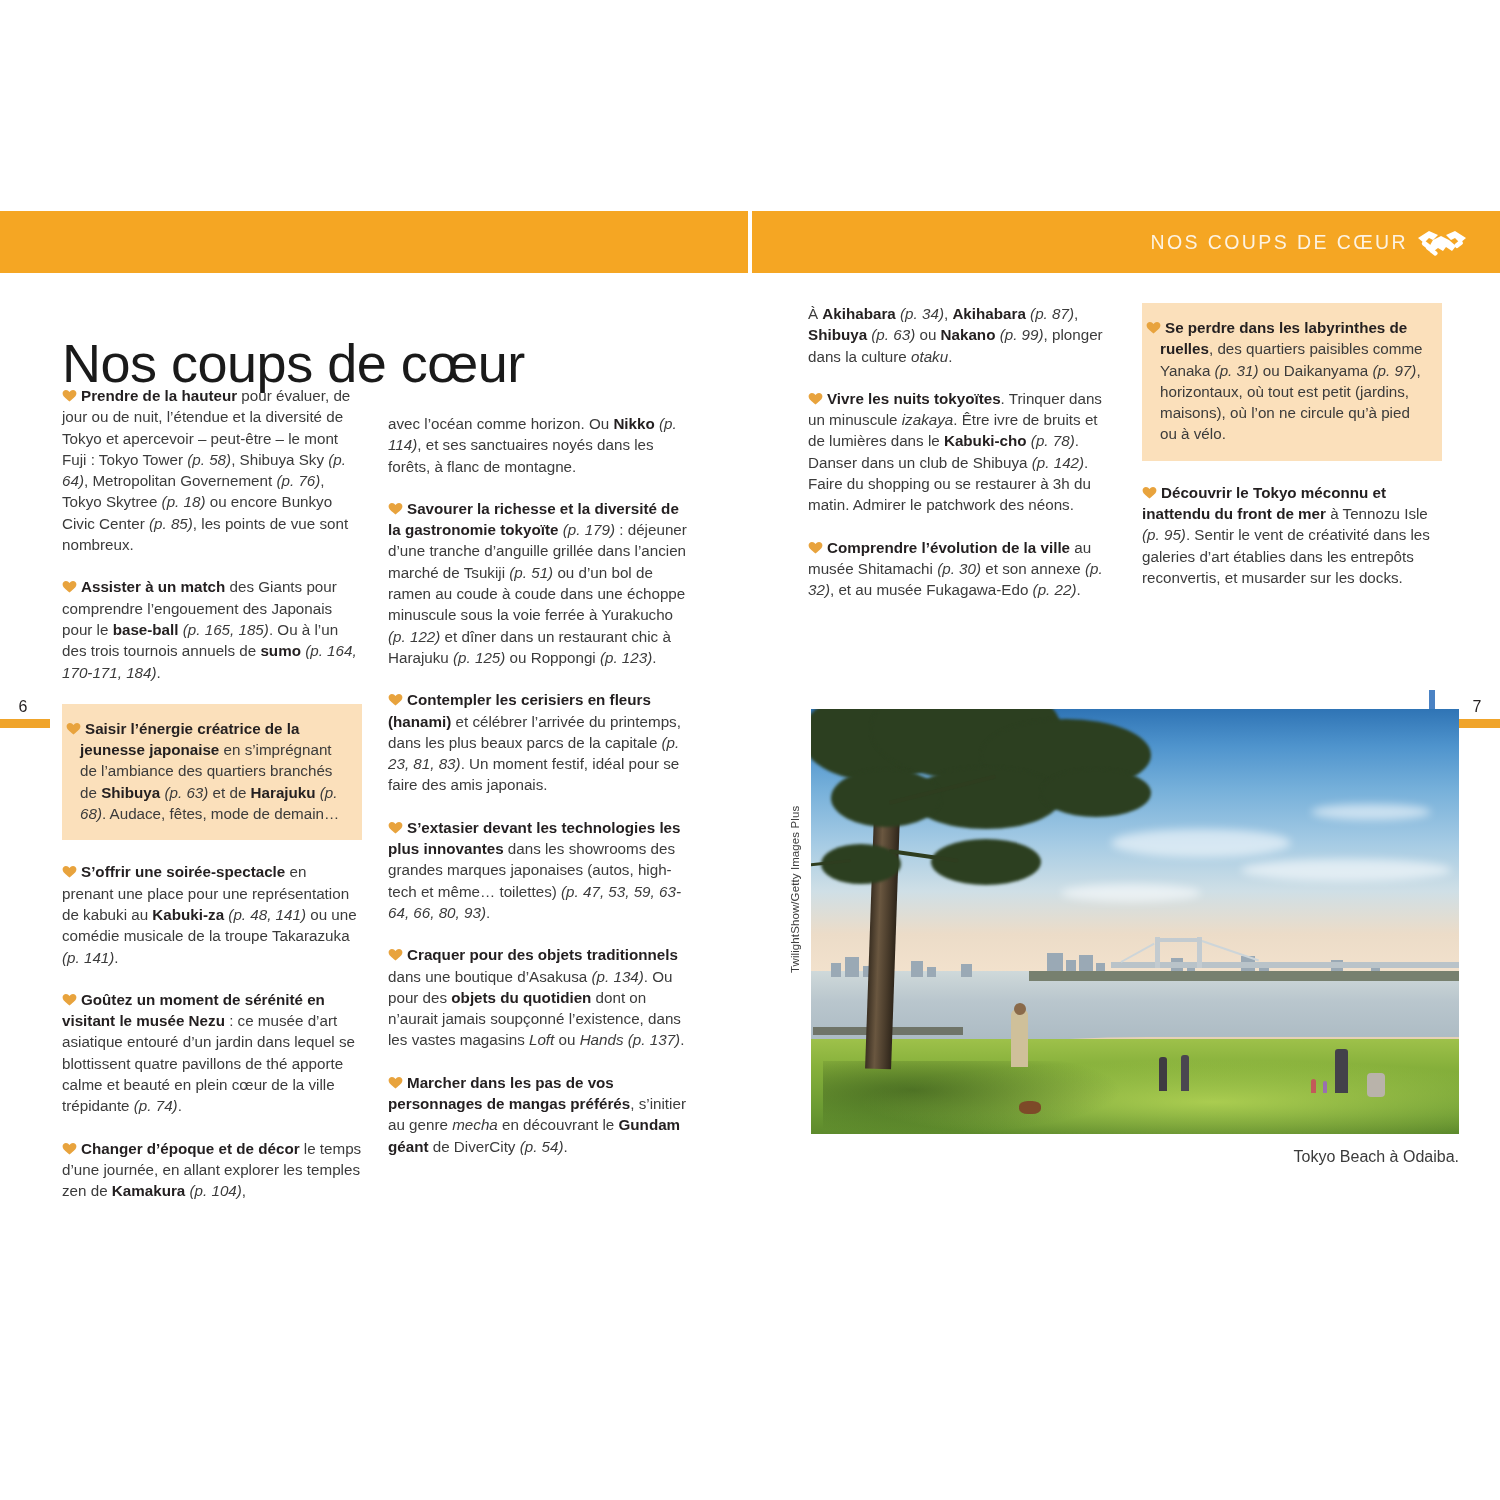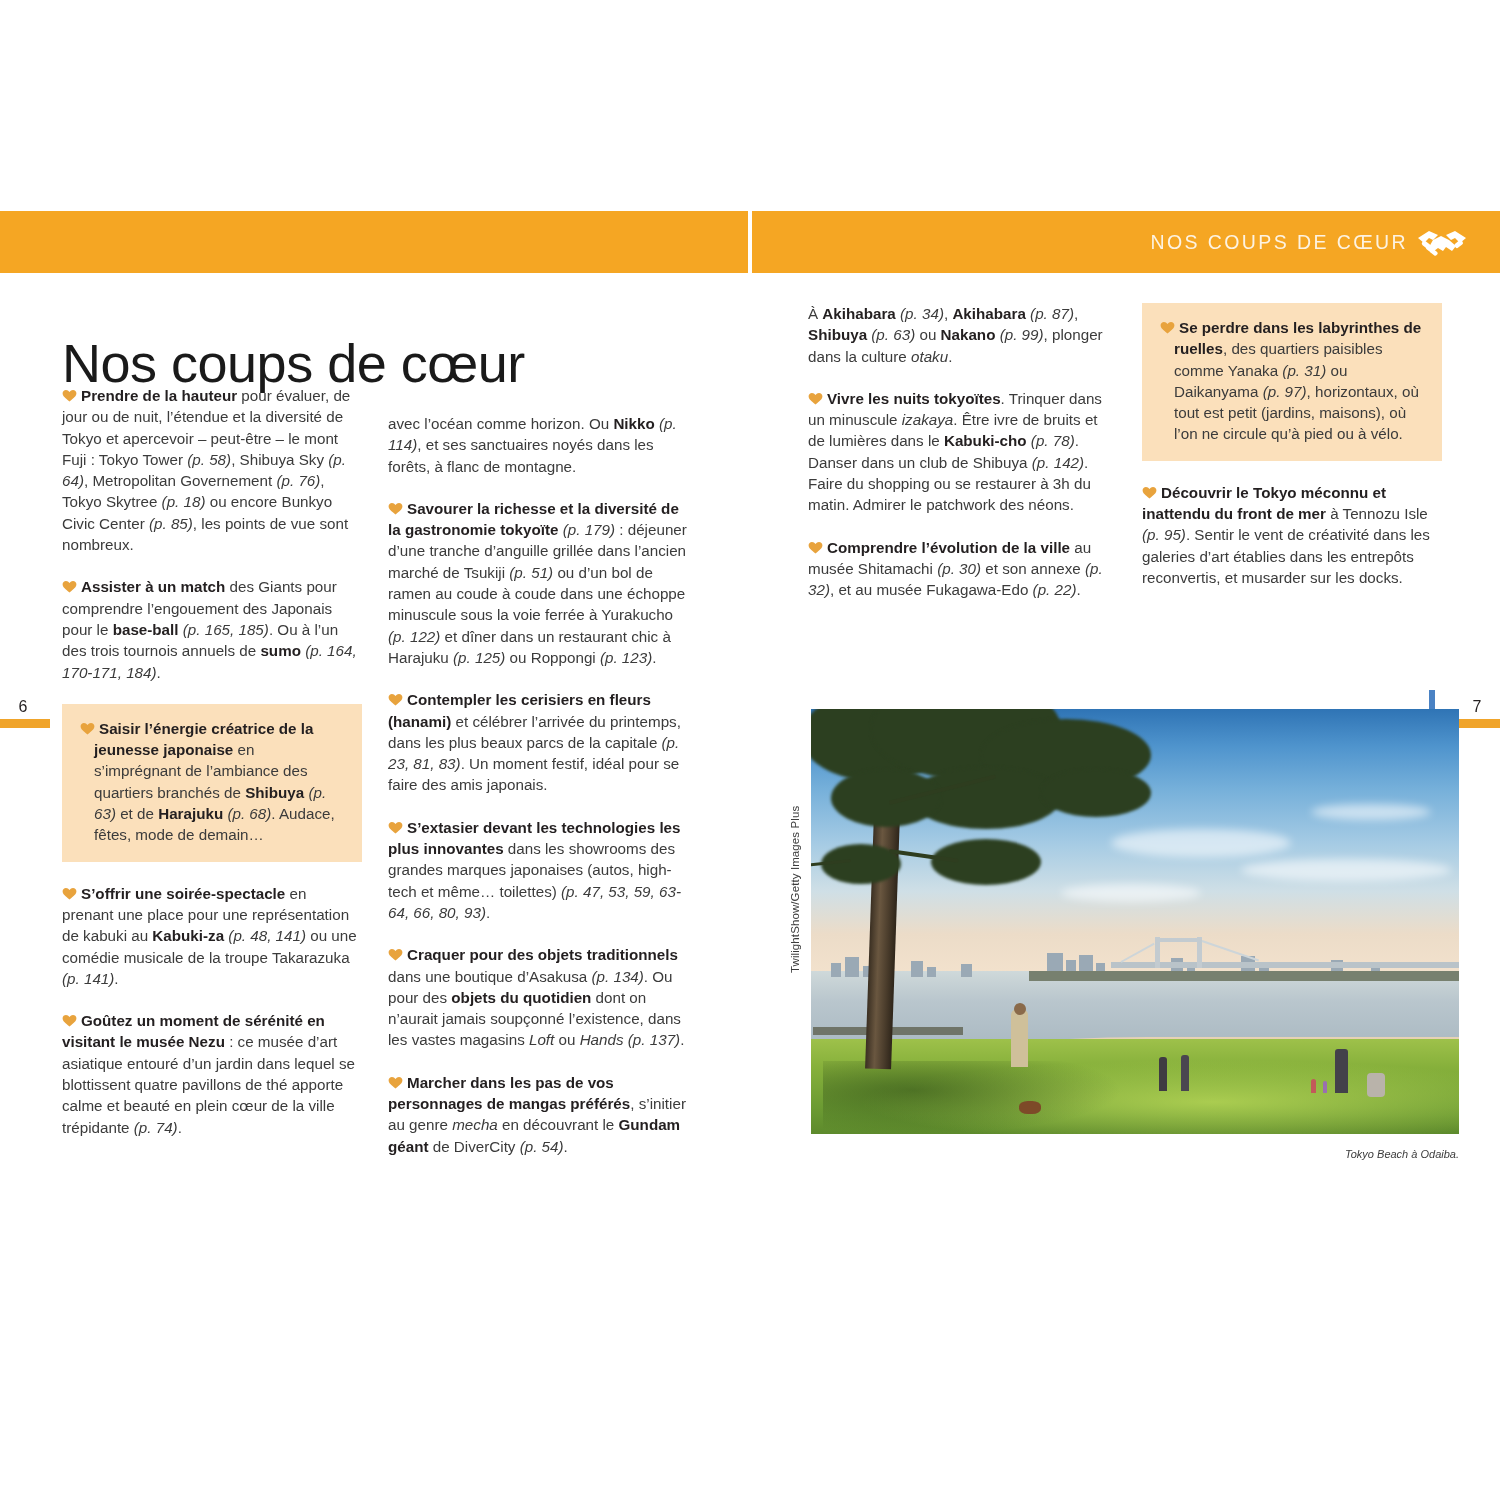--- a/index.html
+++ b/index.html
@@ -129,21 +129,21 @@
     width: 15px;
     height: 13px;
     vertical-align: -1px;
     margin-right: 4px;
   }
   .heart svg { display:block; width:15px; height:13px; }
 
   
   .hl-box {
     background: #fbe0bb;
-    padding: 14px 18px 16px 18px;
+    padding: 14px 18px 16px 4px;
     box-sizing: border-box;
   }
   .hl-box .indent-first { padding-left: 14px; text-indent: -14px; }
 
   
   .photo-wrap {
     position: absolute;
     left: 811px;
     top: 709px;
     width: 648px;
@@ -238,23 +238,22 @@
     transform: rotate(-90deg);
     transform-origin: left top;
     letter-spacing: 0.1px;
   }
   .photo-caption {
     position: absolute;
     left: 1159px;
     top: 1148px;
     width: 300px;
     text-align: right;
-    font-size: 11px;
+    font-size: 16px;
     color: #3b3b3b;
-    font-style: italic;
   }
 </style>
 </head>
 <body>
 
 <div class="spread">
 
   <div class="header-bar left"></div>
   <div class="header-bar right"></div>
 
@@ -304,20 +303,25 @@
       </div>
       <div class="entry">
         <p class="indent-first"><span class="heart"><svg viewBox="0 0 15 13">
               <path fill="#e8a33d" d="M7.5 12.4C3.1 9.2 0.6 7 0.6 4.3 0.6 2.3 2.1 0.9 4 0.9c1.4 0 2.6 0.8 3.5 2 0.9-1.2 2.1-2 3.5-2 1.9 0 3.4 1.4 3.4 3.4 0 2.7-2.5 4.9-6.9 8.1z"></path>
             </svg></span><b>S’offrir une soirée-spectacle</b> en prenant une place pour une représentation de kabuki au <b>Kabuki-za</b> <i>(p. 48, 141)</i> ou une comédie musicale de la troupe Takarazuka <i>(p. 141)</i>.</p>
       </div>
       <div class="entry">
         <p class="indent-first"><span class="heart"><svg viewBox="0 0 15 13">
               <path fill="#e8a33d" d="M7.5 12.4C3.1 9.2 0.6 7 0.6 4.3 0.6 2.3 2.1 0.9 4 0.9c1.4 0 2.6 0.8 3.5 2 0.9-1.2 2.1-2 3.5-2 1.9 0 3.4 1.4 3.4 3.4 0 2.7-2.5 4.9-6.9 8.1z"></path>
             </svg></span><b>Goûtez un moment de sérénité en visitant le musée Nezu</b> : ce musée d’art asiatique entouré d’un jardin dans lequel se blottissent quatre pavillons de thé apporte calme et beauté en plein cœur de la ville trépidante <i>(p. 74)</i>.</p>
+      </div>
+      <div class="entry">
+        <p class="indent-first"><span class="heart"><svg viewBox="0 0 15 13">
+              <path fill="#e8a33d" d="M7.5 12.4C3.1 9.2 0.6 7 0.6 4.3 0.6 2.3 2.1 0.9 4 0.9c1.4 0 2.6 0.8 3.5 2 0.9-1.2 2.1-2 3.5-2 1.9 0 3.4 1.4 3.4 3.4 0 2.7-2.5 4.9-6.9 8.1z"></path>
+            </svg></span><b>Changer d’époque et de décor</b> le temps d’une journée, en allant explorer les temples zen de <b>Kamakura</b> <i>(p. 104)</i>,</p>
       </div>
     </div>
   <div class="col c2" id="col-c2">
       <div class="entry">
         <p>avec l’océan comme horizon. Ou <b>Nikko</b> <i>(p. 114)</i>, et ses sanctuaires noyés dans les forêts, à flanc de montagne.</p>
       </div>
       <div class="entry">
         <p class="indent-first"><span class="heart"><svg viewBox="0 0 15 13">
               <path fill="#e8a33d" d="M7.5 12.4C3.1 9.2 0.6 7 0.6 4.3 0.6 2.3 2.1 0.9 4 0.9c1.4 0 2.6 0.8 3.5 2 0.9-1.2 2.1-2 3.5-2 1.9 0 3.4 1.4 3.4 3.4 0 2.7-2.5 4.9-6.9 8.1z"></path>
             </svg></span><b>Savourer la richesse et la diversité de la gastronomie tokyoïte</b> <i>(p. 179)</i> : déjeuner d’une tranche d’anguille grillée dans l’ancien marché de Tsukiji <i>(p. 51)</i> ou d’un bol de ramen au coude à coude dans une échoppe minuscule sous la voie ferrée à Yurakucho <i>(p. 122)</i> et dîner dans un restaurant chic à Harajuku <i>(p. 125)</i> ou Roppongi <i>(p. 123)</i>.</p>

